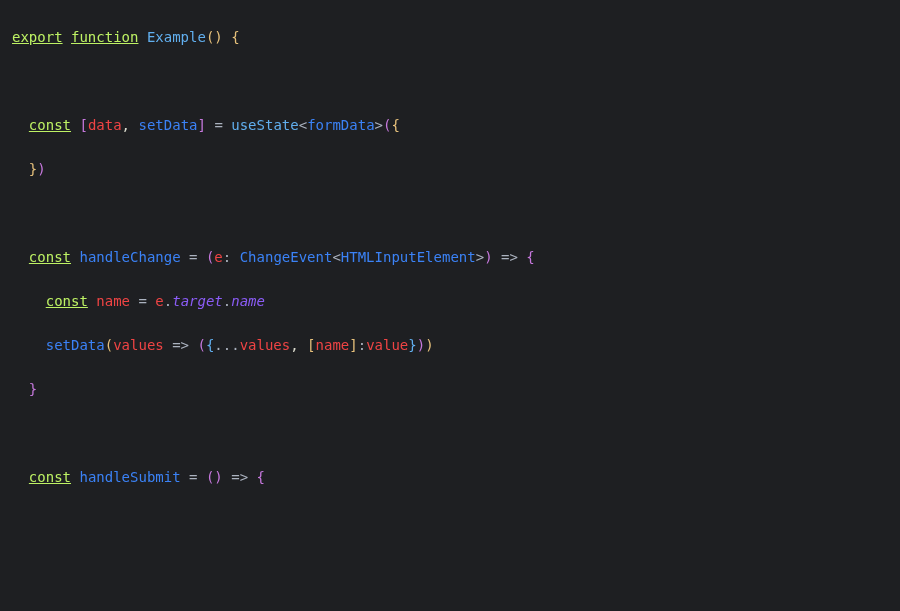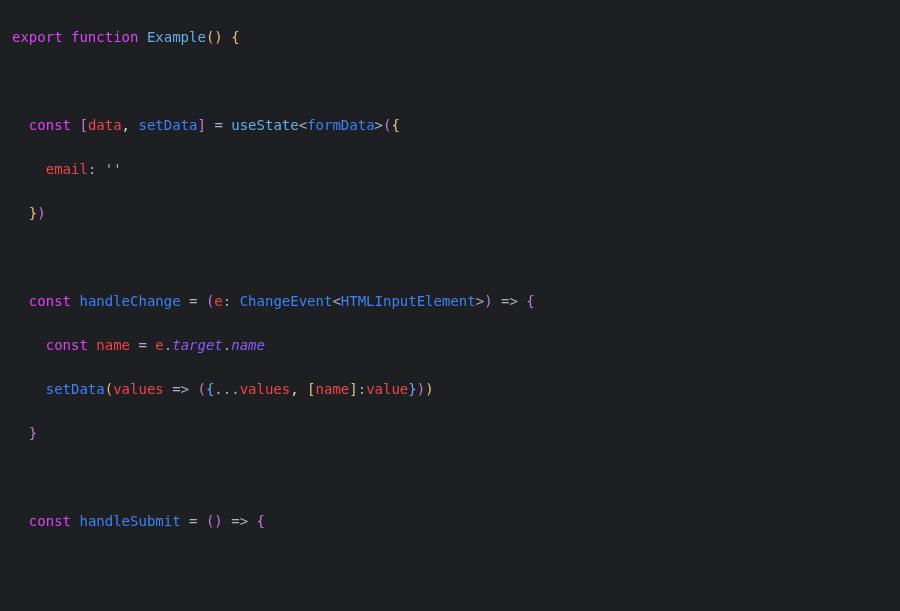--- a/index.html
+++ b/index.html
@@ -13,42 +13,41 @@
   .editor {
     font-family: "SF Mono", "Menlo", "Monaco", "Consolas", monospace;
     font-size: 14px;
     line-height: 22px;
     color: #d4d4d4;
     padding: 4px 12px 8px 12px;
     white-space: pre;
     position: relative;
   }
   .line { position: relative; }
-  .kw     { color: #d946ef; }   
+  .kw     { color: #bef264; text-decoration: underline; }   
   .fnname { color: #61afef; }   
   .fncall { color: #61afef; }
   .fnlocal{ color: #3b82f6; }   
   .type   { color: #3b82f6; }   
   .var    { color: #ef4444; }   
   .prop   { color: #8b5cf6; font-style: italic; }
   .punc   { color: #abb2bf; }
   .brace  { color: #e6c07b; }   
   .brace2 { color: #c678dd; }   
   .paren  { color: #61afef; }
   .str    { color: #98c379; }
   .white  { color: #dcdccf; }
 </style>
 </head>
 <body>
 
 <div class="editor">
 <div class="line"><span class="kw">export</span> <span class="kw">function</span> <span class="fnname">Example</span><span class="brace">()</span> <span class="brace">{</span></div>
 <div class="line">&nbsp;</div>
 <div class="line">  <span class="kw">const</span> <span class="brace2">[</span><span class="var">data</span><span class="white">,</span> <span class="fnlocal">setData</span><span class="brace2">]</span> <span class="punc">=</span> <span class="fncall">useState</span><span class="punc">&lt;</span><span class="type">formData</span><span class="punc">&gt;</span><span class="brace2">(</span><span class="brace">{</span></div>
-<div class="line">    <span class="var">email</span><span class="punc">:</span> <span class="str">''</span></div>
 <div class="line">  <span class="brace">}</span><span class="brace2">)</span></div>
 <div class="line">&nbsp;</div>
 <div class="line">  <span class="kw">const</span> <span class="fnlocal">handleChange</span> <span class="punc">=</span> <span class="brace2">(</span><span class="var">e</span><span class="punc">:</span> <span class="type">ChangeEvent</span><span class="punc">&lt;</span><span class="type">HTMLInputElement</span><span class="punc">&gt;</span><span class="brace2">)</span> <span class="punc">=&gt;</span> <span class="brace2">{</span></div>
 <div class="line">    <span class="kw">const</span> <span class="var">name</span> <span class="punc">=</span> <span class="var">e</span><span class="punc">.</span><span class="prop">target</span><span class="punc">.</span><span class="prop">name</span></div>
 <div class="line">    <span class="fnlocal">setData</span><span class="brace">(</span><span class="var">values</span> <span class="punc">=&gt;</span> <span class="brace2">(</span><span class="paren">{</span><span class="punc">...</span><span class="var">values</span><span class="white">,</span> <span class="brace">[</span><span class="var">name</span><span class="brace">]</span><span class="punc">:</span><span class="var">value</span><span class="paren">}</span><span class="brace2">)</span><span class="brace">)</span></div>
 <div class="line">  <span class="brace2">}</span></div>
 <div class="line">&nbsp;</div>
 <div class="line">  <span class="kw">const</span> <span class="fnlocal">handleSubmit</span> <span class="punc">=</span> <span class="brace2">(</span><span class="brace2">)</span> <span class="punc">=&gt;</span> <span class="brace2">{</span></div>
 
 

